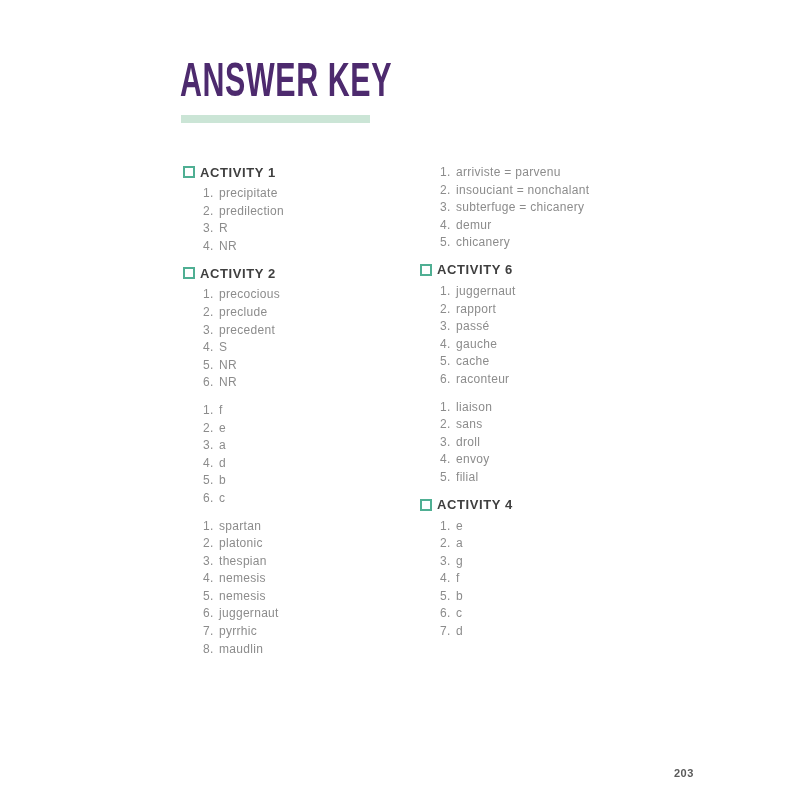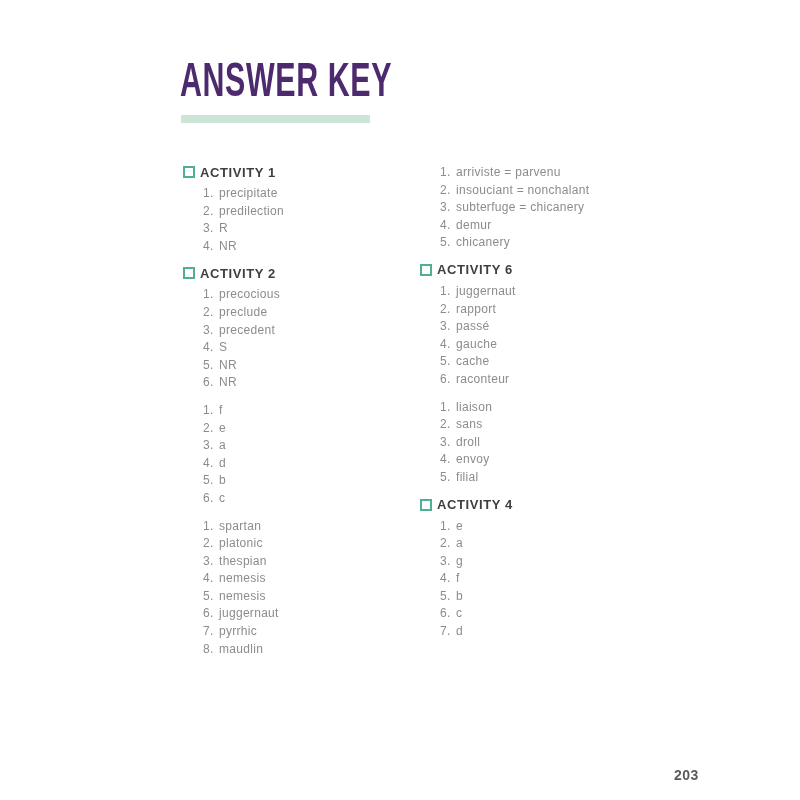--- a/index.html
+++ b/index.html
@@ -80,21 +80,21 @@
     white-space: nowrap;
   }
   ol.answers .num {
     flex: none;
     width: 16px;
   }
   .page-number {
     position: absolute;
     left: 674px;
     top: 767px;
-    font-size: 14px;
+    font-size: 11px;
     font-weight: bold;
     color: #5a5a5a;
     letter-spacing: 0.5px;
   }
 </style>
 </head>
 <body>
 
 <div class="page">
 

